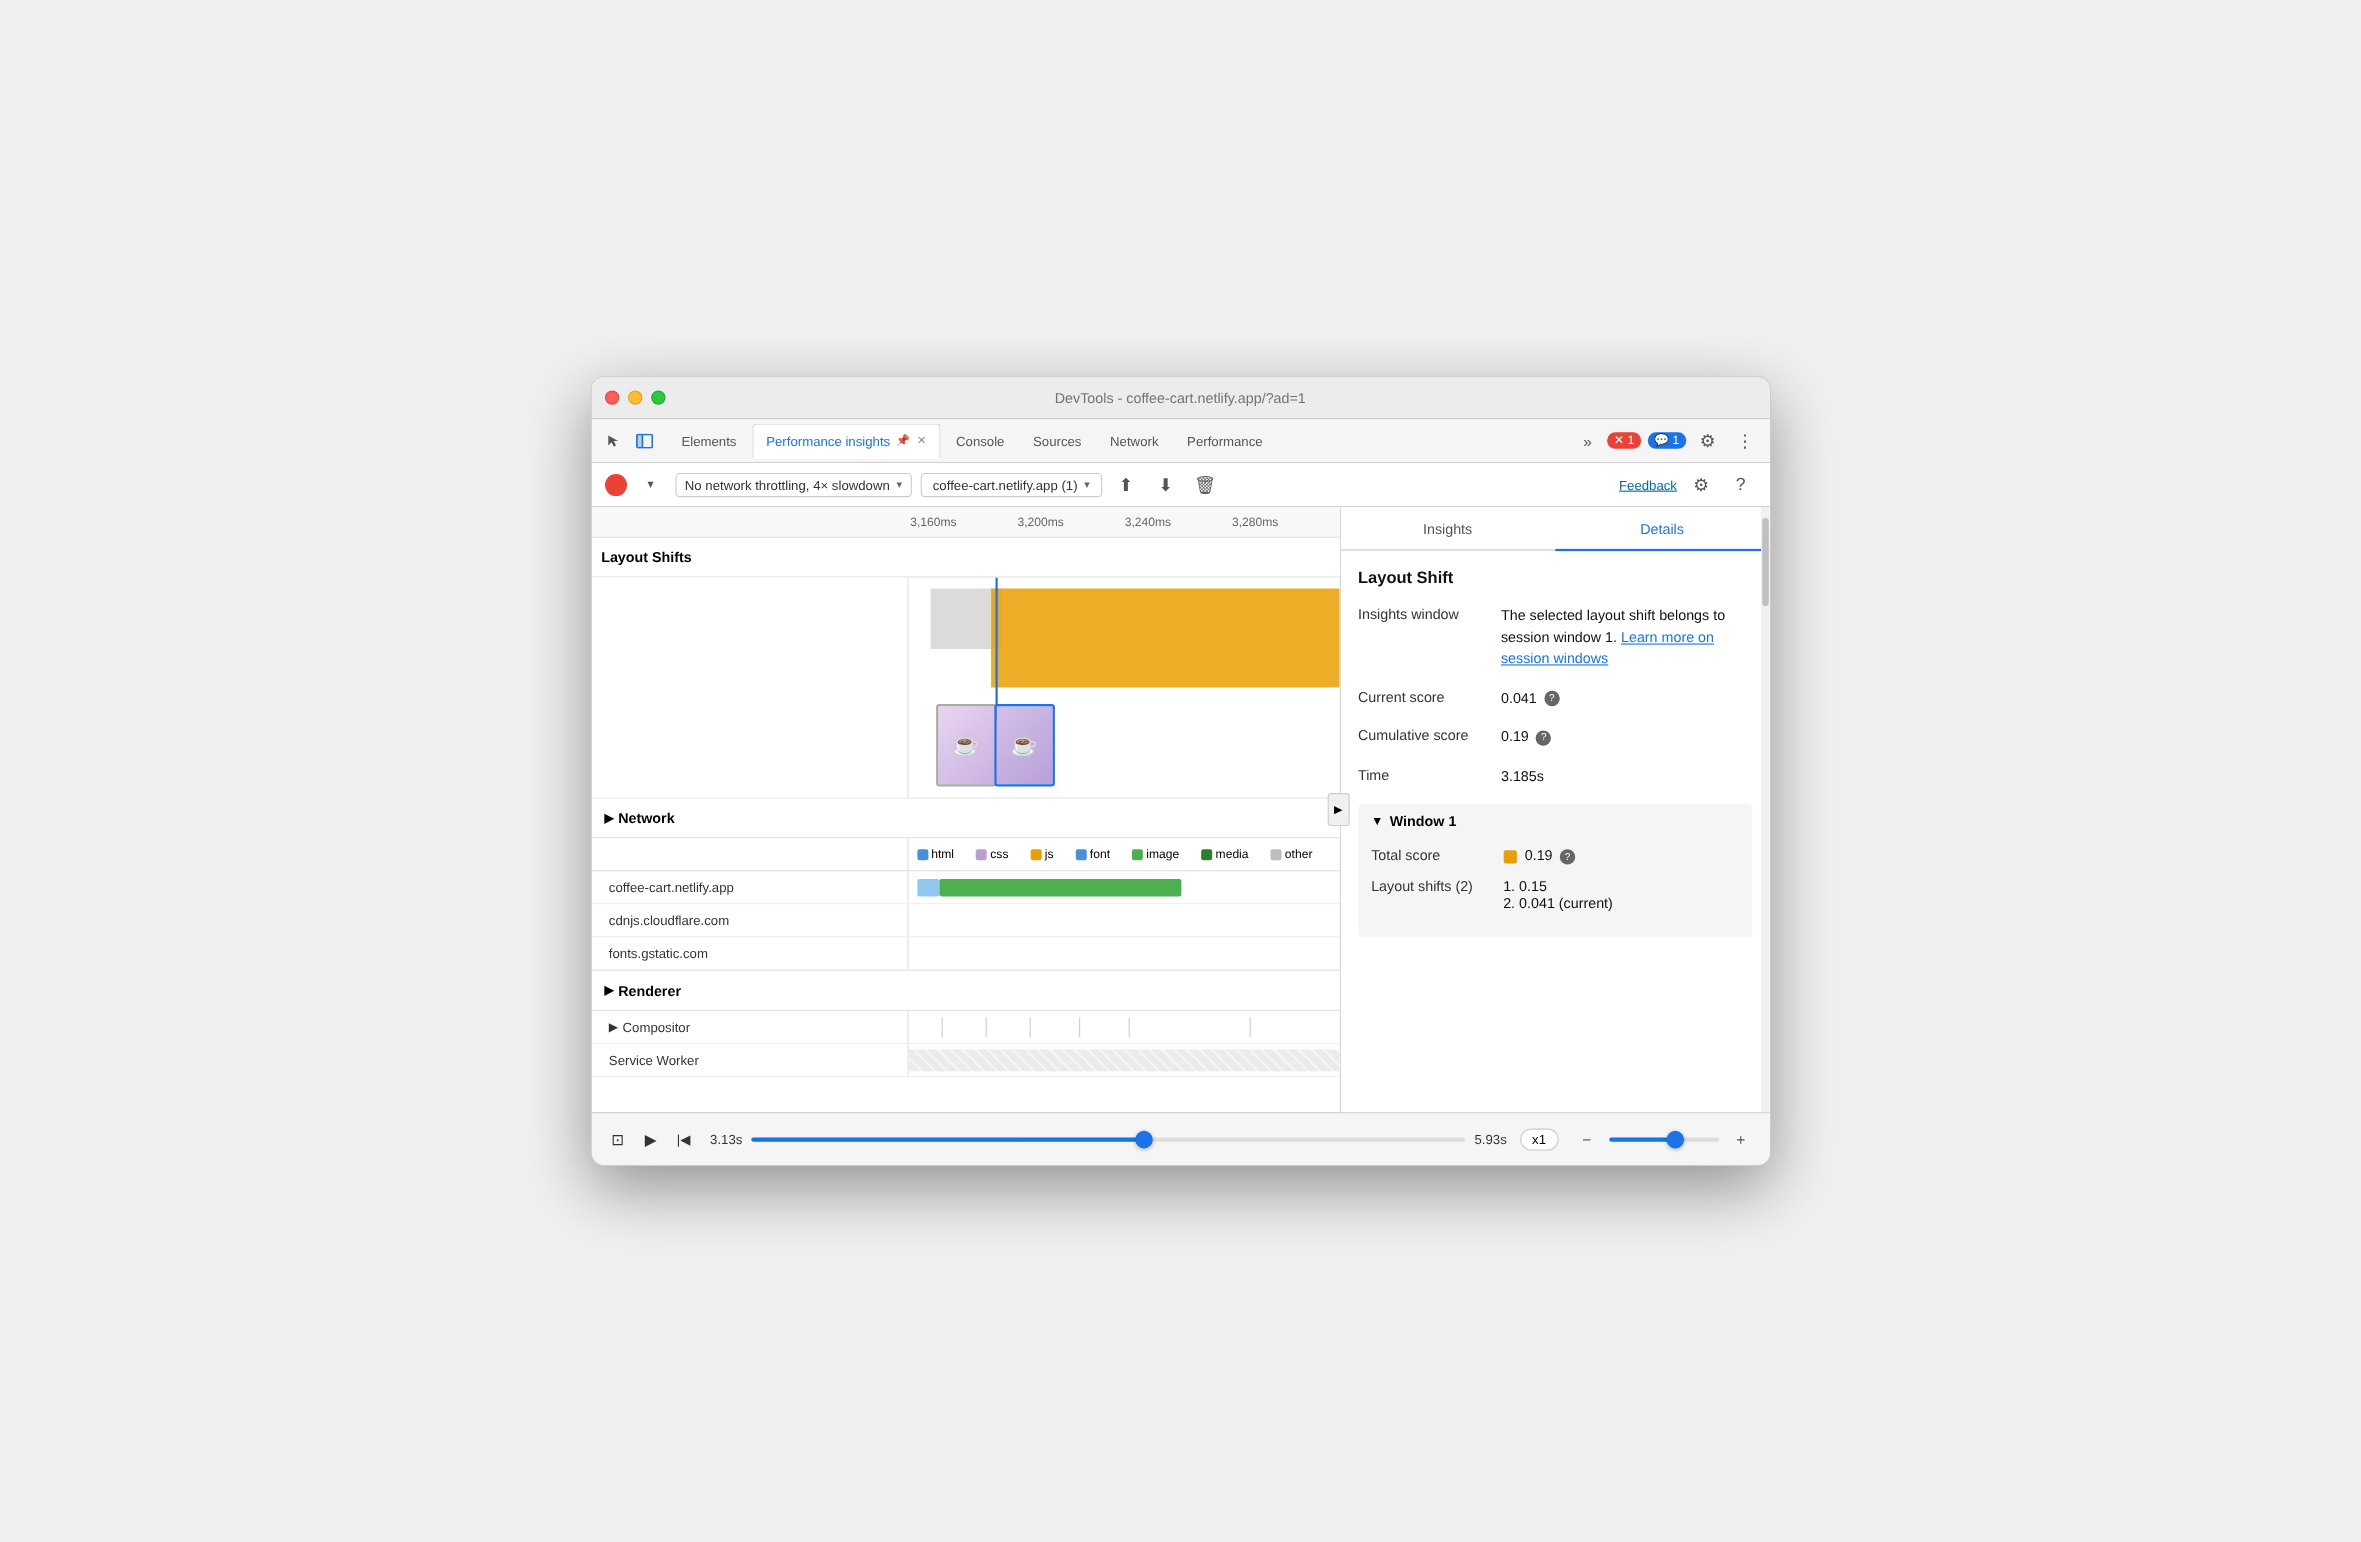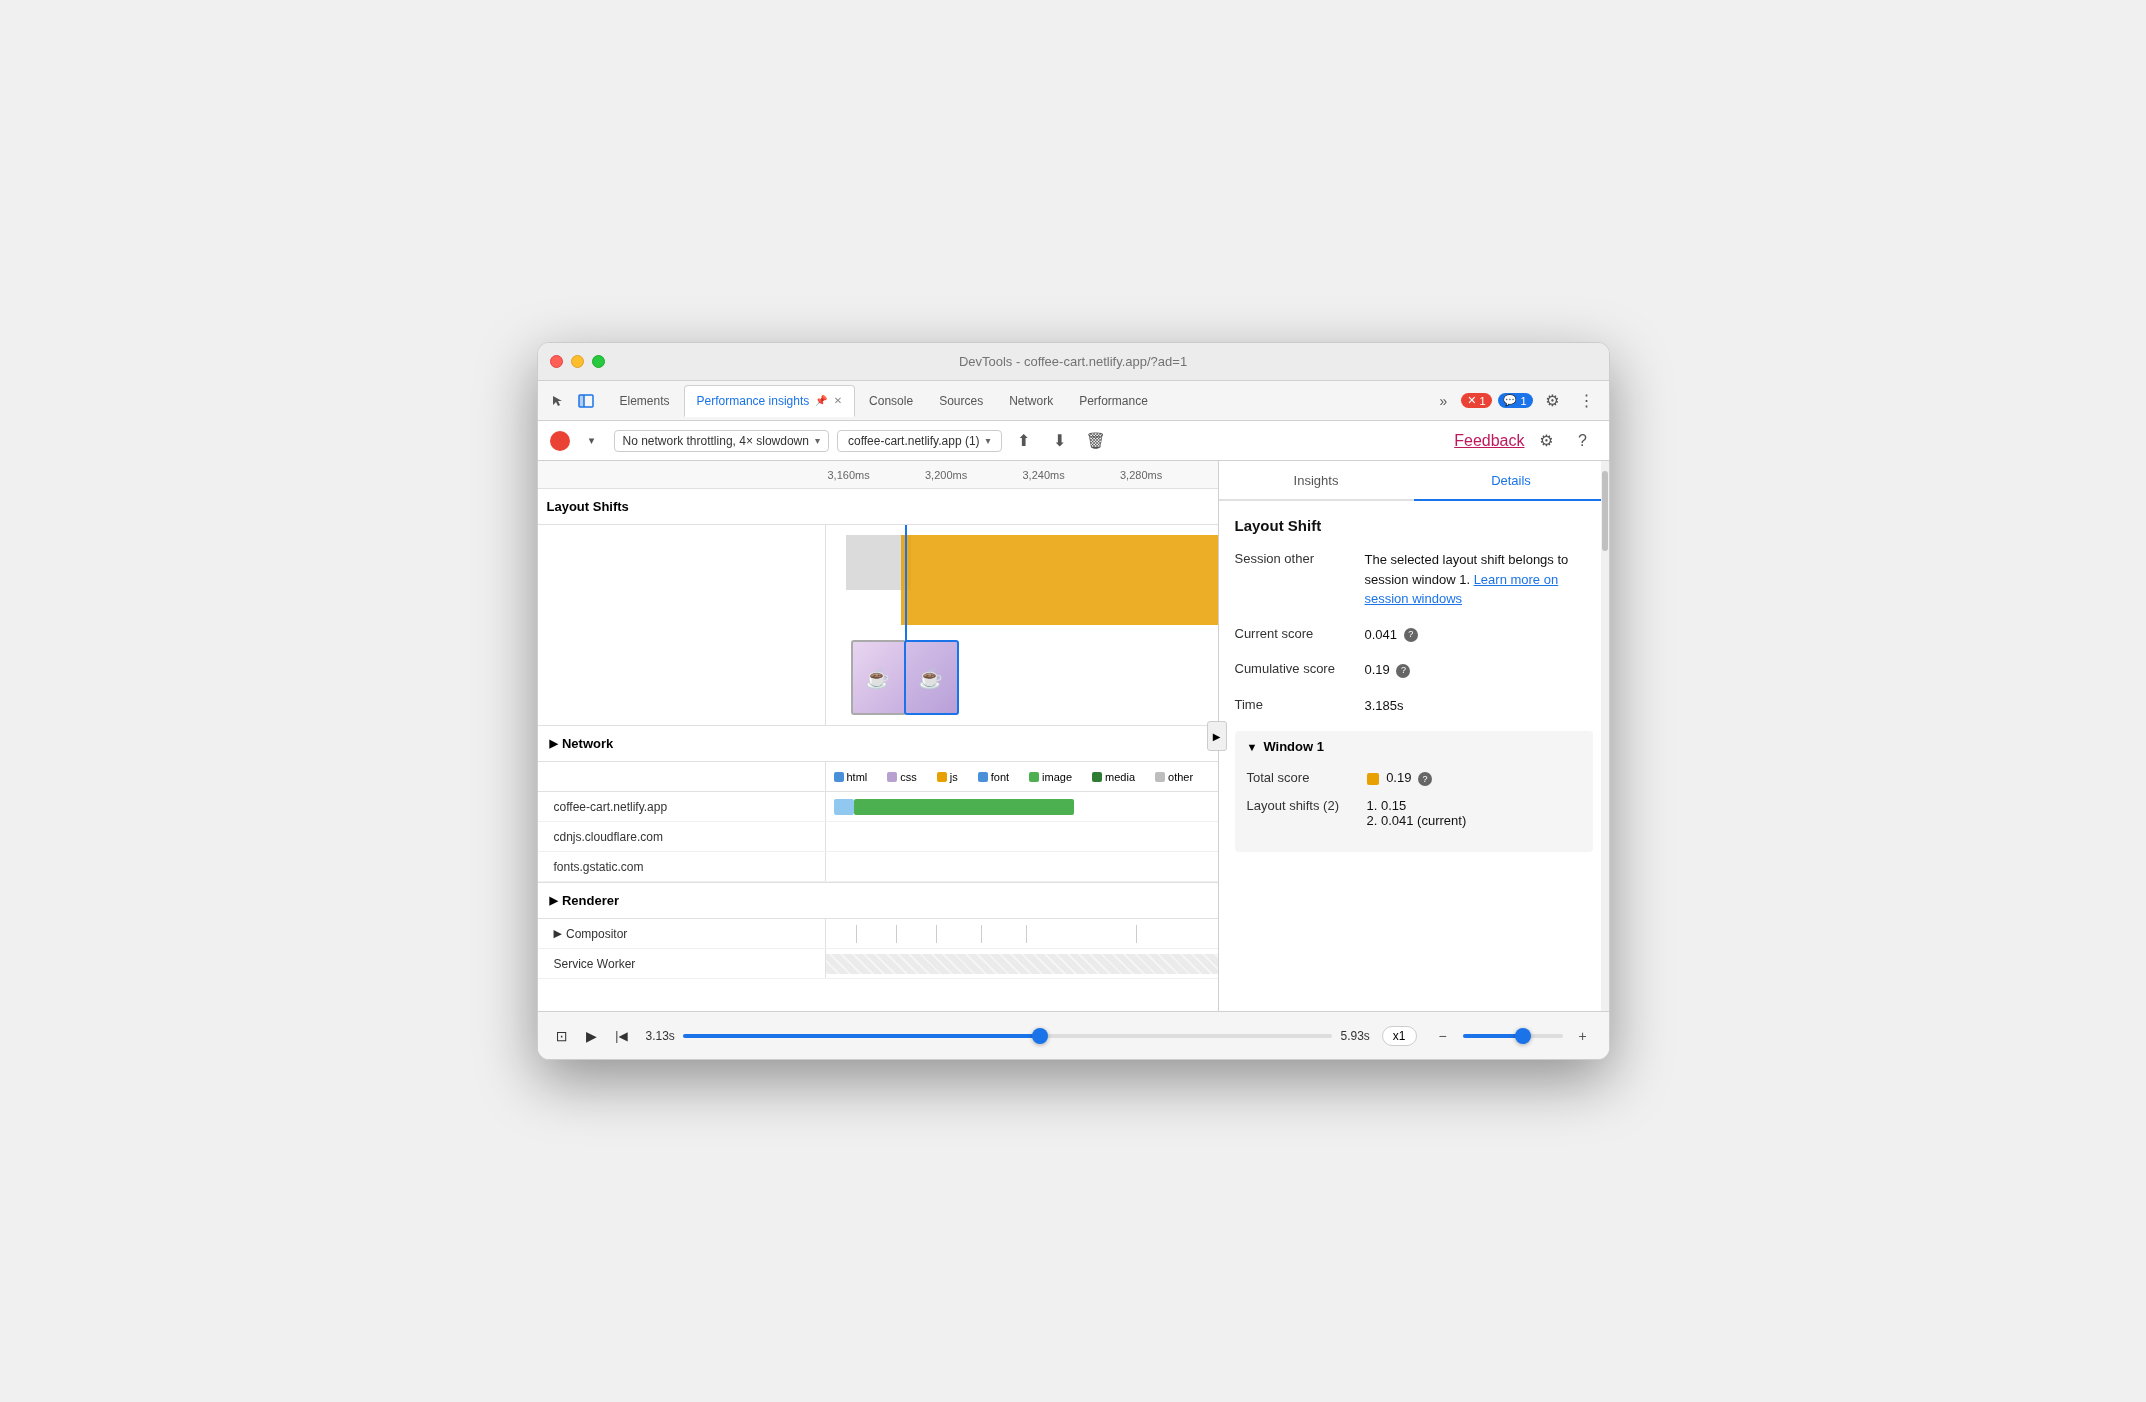--- a/index.html
+++ b/index.html
@@ -182,23 +182,23 @@
       gap: 6px;
       color: #333;
     }
     .toolbar-right {
       margin-left: auto;
       display: flex;
       align-items: center;
       gap: 8px;
     }
     .feedback-link {
-      color: #be185d;
+      color: #0369a1;
       text-decoration: underline;
-      font-size: 16px;
+      font-size: 12px;
       cursor: pointer;
     }
     
     .main-content {
       display: flex;
       height: 550px;
       background: white;
     }
     
     .left-panel {
@@ -845,21 +845,21 @@
       </div>
 
       <div style="position:absolute;left:-12px;top:50%;transform:translateY(-50%);width:20px;height:30px;background:#f0f0f0;border:1px solid #ccc;border-radius:3px;display:flex;align-items:center;justify-content:center;cursor:pointer;z-index:10;">
         <span style="font-size:10px;">▶</span>
       </div>
 
       <div class="detail-content">
         <div class="detail-section-title">Layout Shift</div>
 
         <div class="detail-row">
-          <div class="detail-row-label">Session other</div>
+          <div class="detail-row-label">Insights window</div>
           <div class="detail-row-value">
             <span>The selected layout shift belongs to session window 1. </span>
             <a class="detail-link">Learn more on session windows</a>
           </div>
         </div>
 
         <div class="detail-row">
           <div class="detail-row-label">Current score</div>
           <div class="detail-row-value">
             <span>0.041</span>

